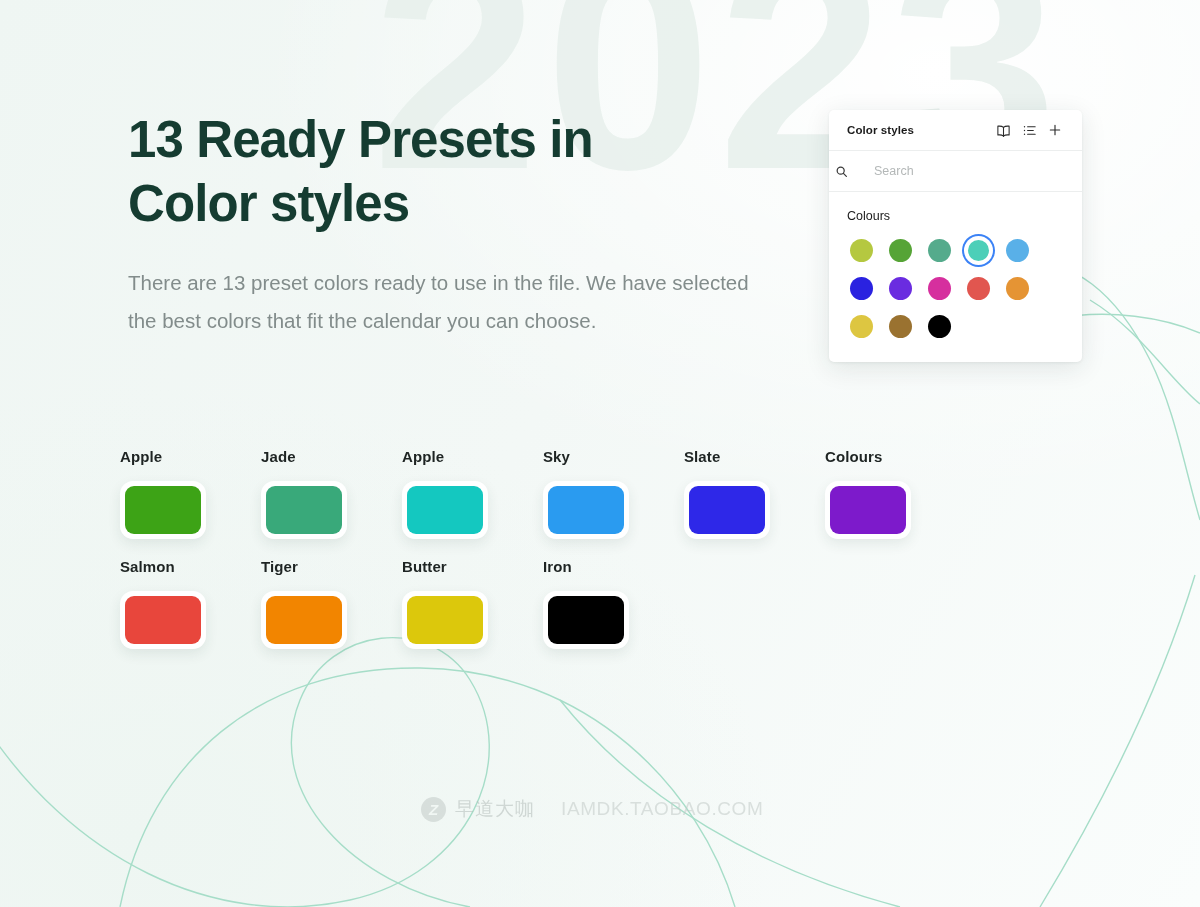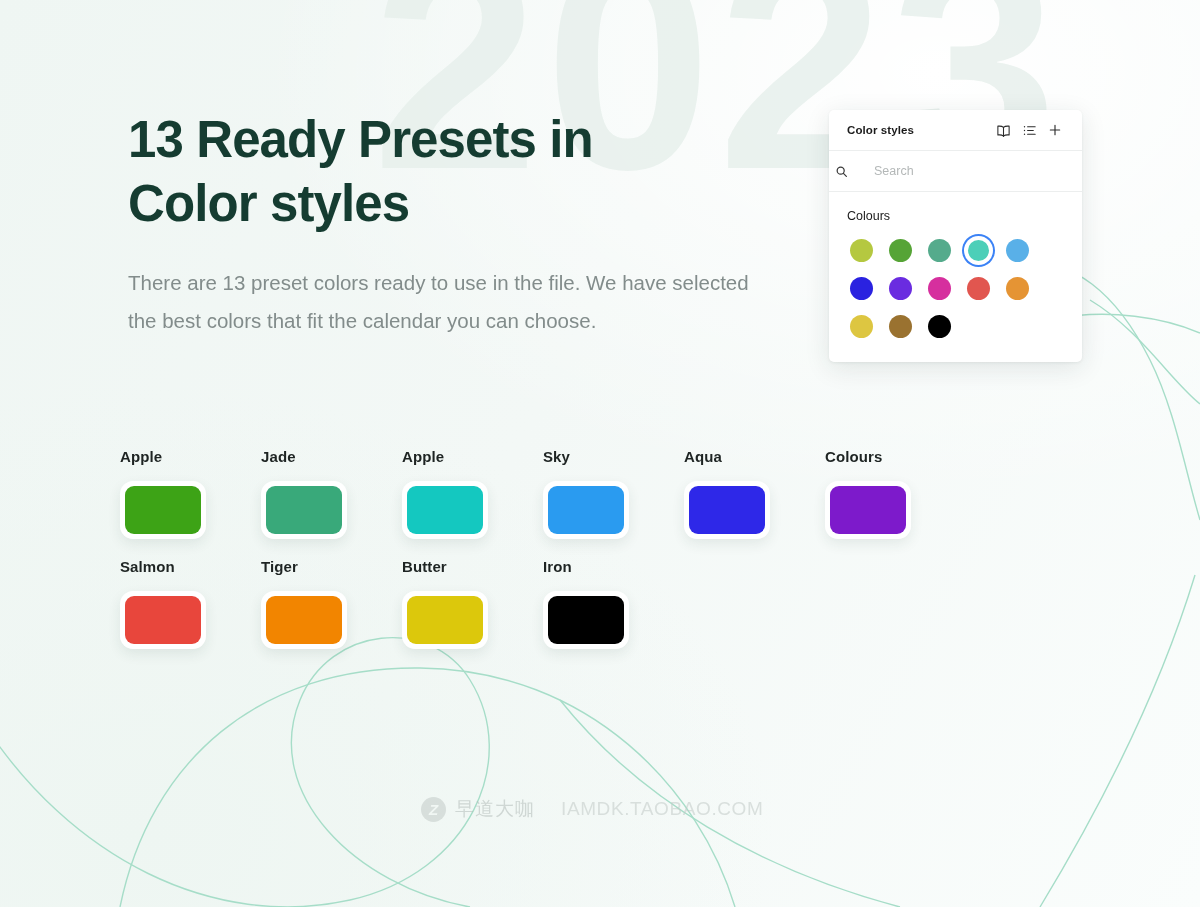--- a/index.html
+++ b/index.html
@@ -291,21 +291,21 @@
           <div class="swatch-chip" style="background: rgb(20, 200, 192);"></div>
         </div>
       </div>
       <div class="swatch-cell">
         <div class="swatch-name">Sky</div>
         <div class="swatch-frame">
           <div class="swatch-chip" style="background: rgb(42, 155, 240);"></div>
         </div>
       </div>
       <div class="swatch-cell">
-        <div class="swatch-name">Aqua</div>
+        <div class="swatch-name">Slate</div>
         <div class="swatch-frame">
           <div class="swatch-chip" style="background: rgb(46, 40, 232);"></div>
         </div>
       </div>
       <div class="swatch-cell">
         <div class="swatch-name">Colours</div>
         <div class="swatch-frame">
           <div class="swatch-chip" style="background: rgb(125, 26, 203);"></div>
         </div>
       </div>

